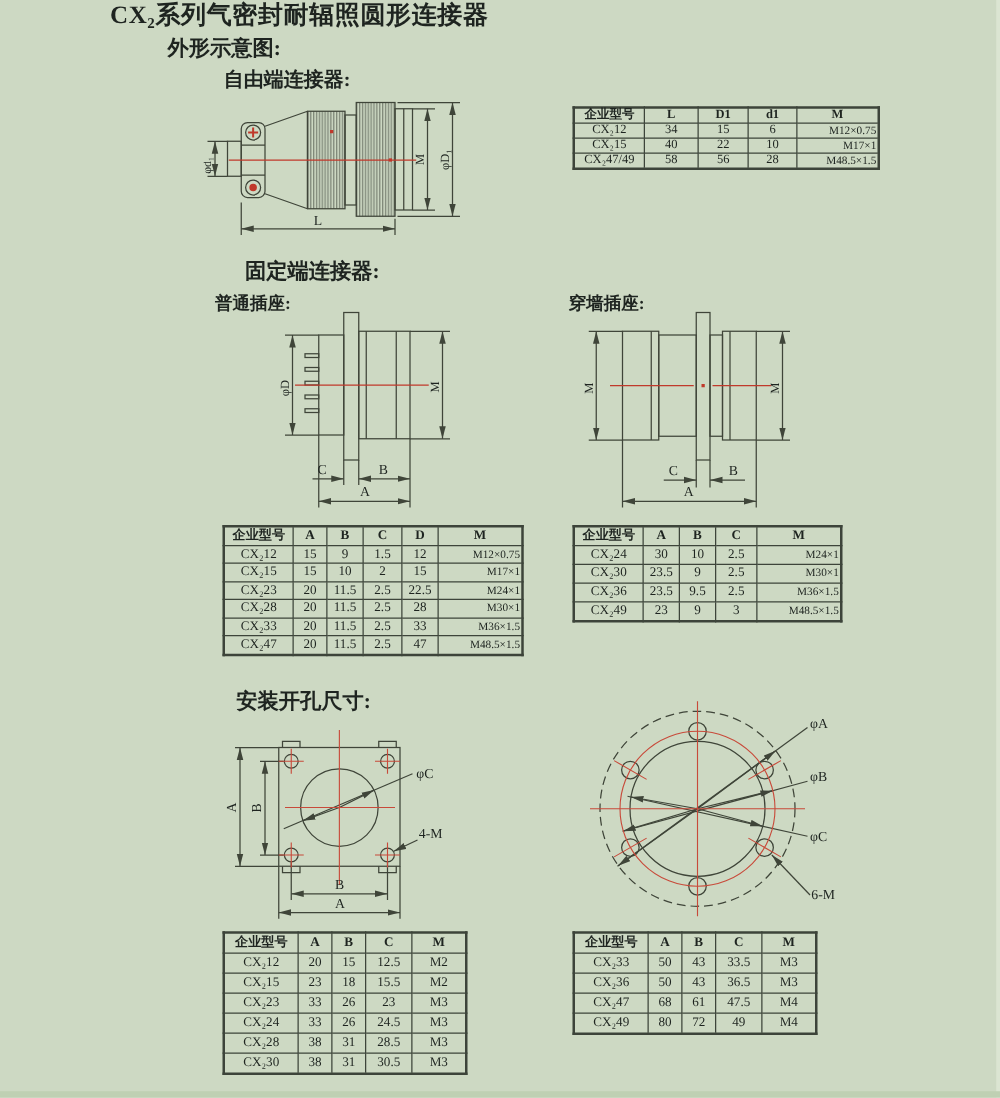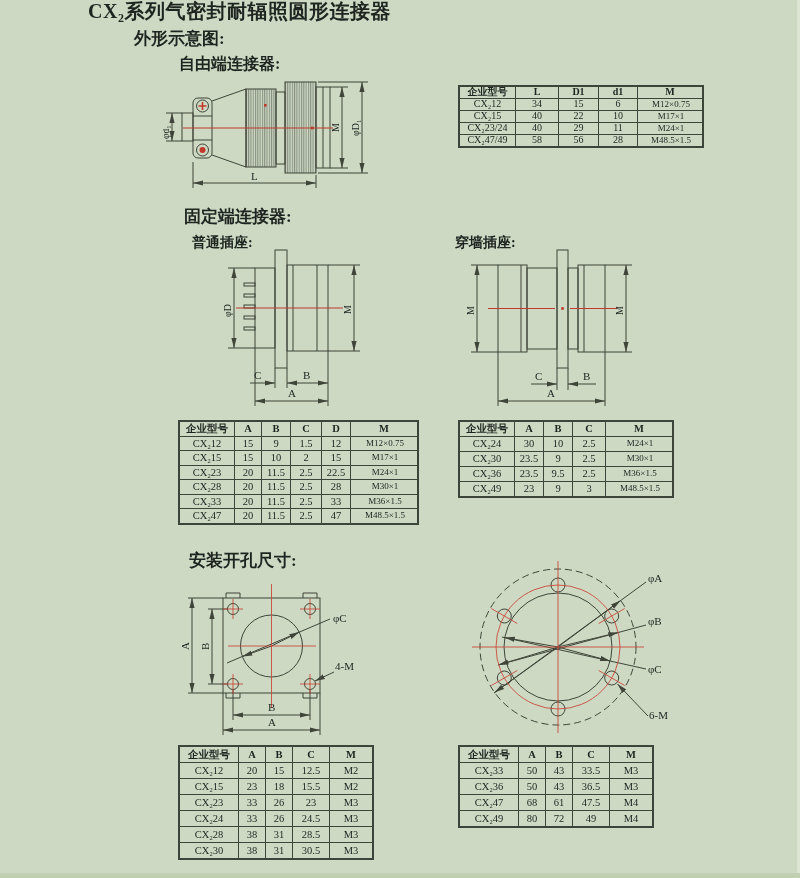--- a/index.html
+++ b/index.html
@@ -14,21 +14,21 @@
   .h17{font-size:17px;}
   .h16{font-size:16px;}
   .h14{font-size:14px;}
   table{border-collapse:collapse;border:2px solid #3d443a;}
   th,td{
     border:1px solid #3d443a;text-align:center;padding:0 1px;
     font-family:"Liberation Serif","DejaVu Serif",serif;line-height:1.05;
     font-size:10.5px;white-space:nowrap;
   }
   th{font-weight:bold;}
-  table.mleft td:last-child{text-align:center;padding-left:3px;font-size:9px;}
+  table.mleft td:last-child{text-align:right;padding-left:3px;font-size:9px;}
   .t1 th,.t1 td{height:11px;font-size:10px;}
   .t2 th,.t2 td{height:13.5px;}
   .t3 th,.t3 td{height:14px;}
   .t4 th,.t4 td{height:15px;}
   .t5 th,.t5 td{height:15px;}
   .t1 tr>*:nth-child(1){width:53px}.t1 tr>*:nth-child(2){width:40px}
   .t1 tr>*:nth-child(3){width:37px}.t1 tr>*:nth-child(4){width:36px}
   .t1 tr>*:nth-child(5){width:60px}
   .t2 tr>*:nth-child(1){width:52px}.t2 tr>*:nth-child(2){width:24px}
   .t2 tr>*:nth-child(3){width:26px}.t2 tr>*:nth-child(4){width:28px}
@@ -56,22 +56,22 @@
     </marker>
     <pattern id="kn" width="2.3" height="4" patternUnits="userSpaceOnUse">
       <line x1="0.6" y1="0" x2="0.6" y2="4" stroke="#4a5046" stroke-width="0.65"></line>
     </pattern>
   </defs>
 </svg>
 
 <div class="abs hd title" style="left:88px;top:-2px">CX₂系列气密封耐辐照圆形连接器</div>
 <div class="abs hd h17" style="left:134px;top:27px">外形示意图:</div>
 <div class="abs hd h16" style="left:179px;top:54px">自由端连接器:</div>
-<div class="abs hd h17" style="left:184px;top:205px">固定端连接器:</div>
-<div class="abs hd h14" style="left:192px;top:234px">普通插座:</div>
+<div class="abs hd h17" style="left:196px;top:205px">固定端连接器:</div>
+<div class="abs hd h14" style="left:172px;top:234px">普通插座:</div>
 <div class="abs hd h14" style="left:455px;top:234px">穿墙插座:</div>
 <div class="abs hd h17" style="left:189px;top:549px">安装开孔尺寸:</div>
 
 <svg class="abs" style="left:163px;top:76px" width="250" height="122" viewBox="0 0 250 122">
   <g stroke="#3f4539" fill="none" stroke-width="1">
     <rect x="19" y="37" width="11" height="28"></rect>
     <rect x="30" y="22" width="19" height="60" rx="5"></rect>
     <path d="M30,40 H49 M30,64 H49"></path>
     <circle cx="39.5" cy="30" r="6"></circle>
     <circle cx="39.5" cy="74" r="6"></circle>
@@ -128,27 +128,20 @@
         <td>M12×0.75</td>
       </tr>
       <tr>
         <td>CX₂15</td>
         <td>40</td>
         <td>22</td>
         <td>10</td>
         <td>M17×1</td>
       </tr>
       <tr>
-        <td>CX₂23/24</td>
-        <td>40</td>
-        <td>29</td>
-        <td>11</td>
-        <td>M24×1</td>
-      </tr>
-      <tr>
         <td>CX₂47/49</td>
         <td>58</td>
         <td>56</td>
         <td>28</td>
         <td>M48.5×1.5</td>
       </tr>
     </tbody>
   </table>
 
 <svg class="abs" style="left:208px;top:248px" width="190" height="170" viewBox="0 0 190 170">

